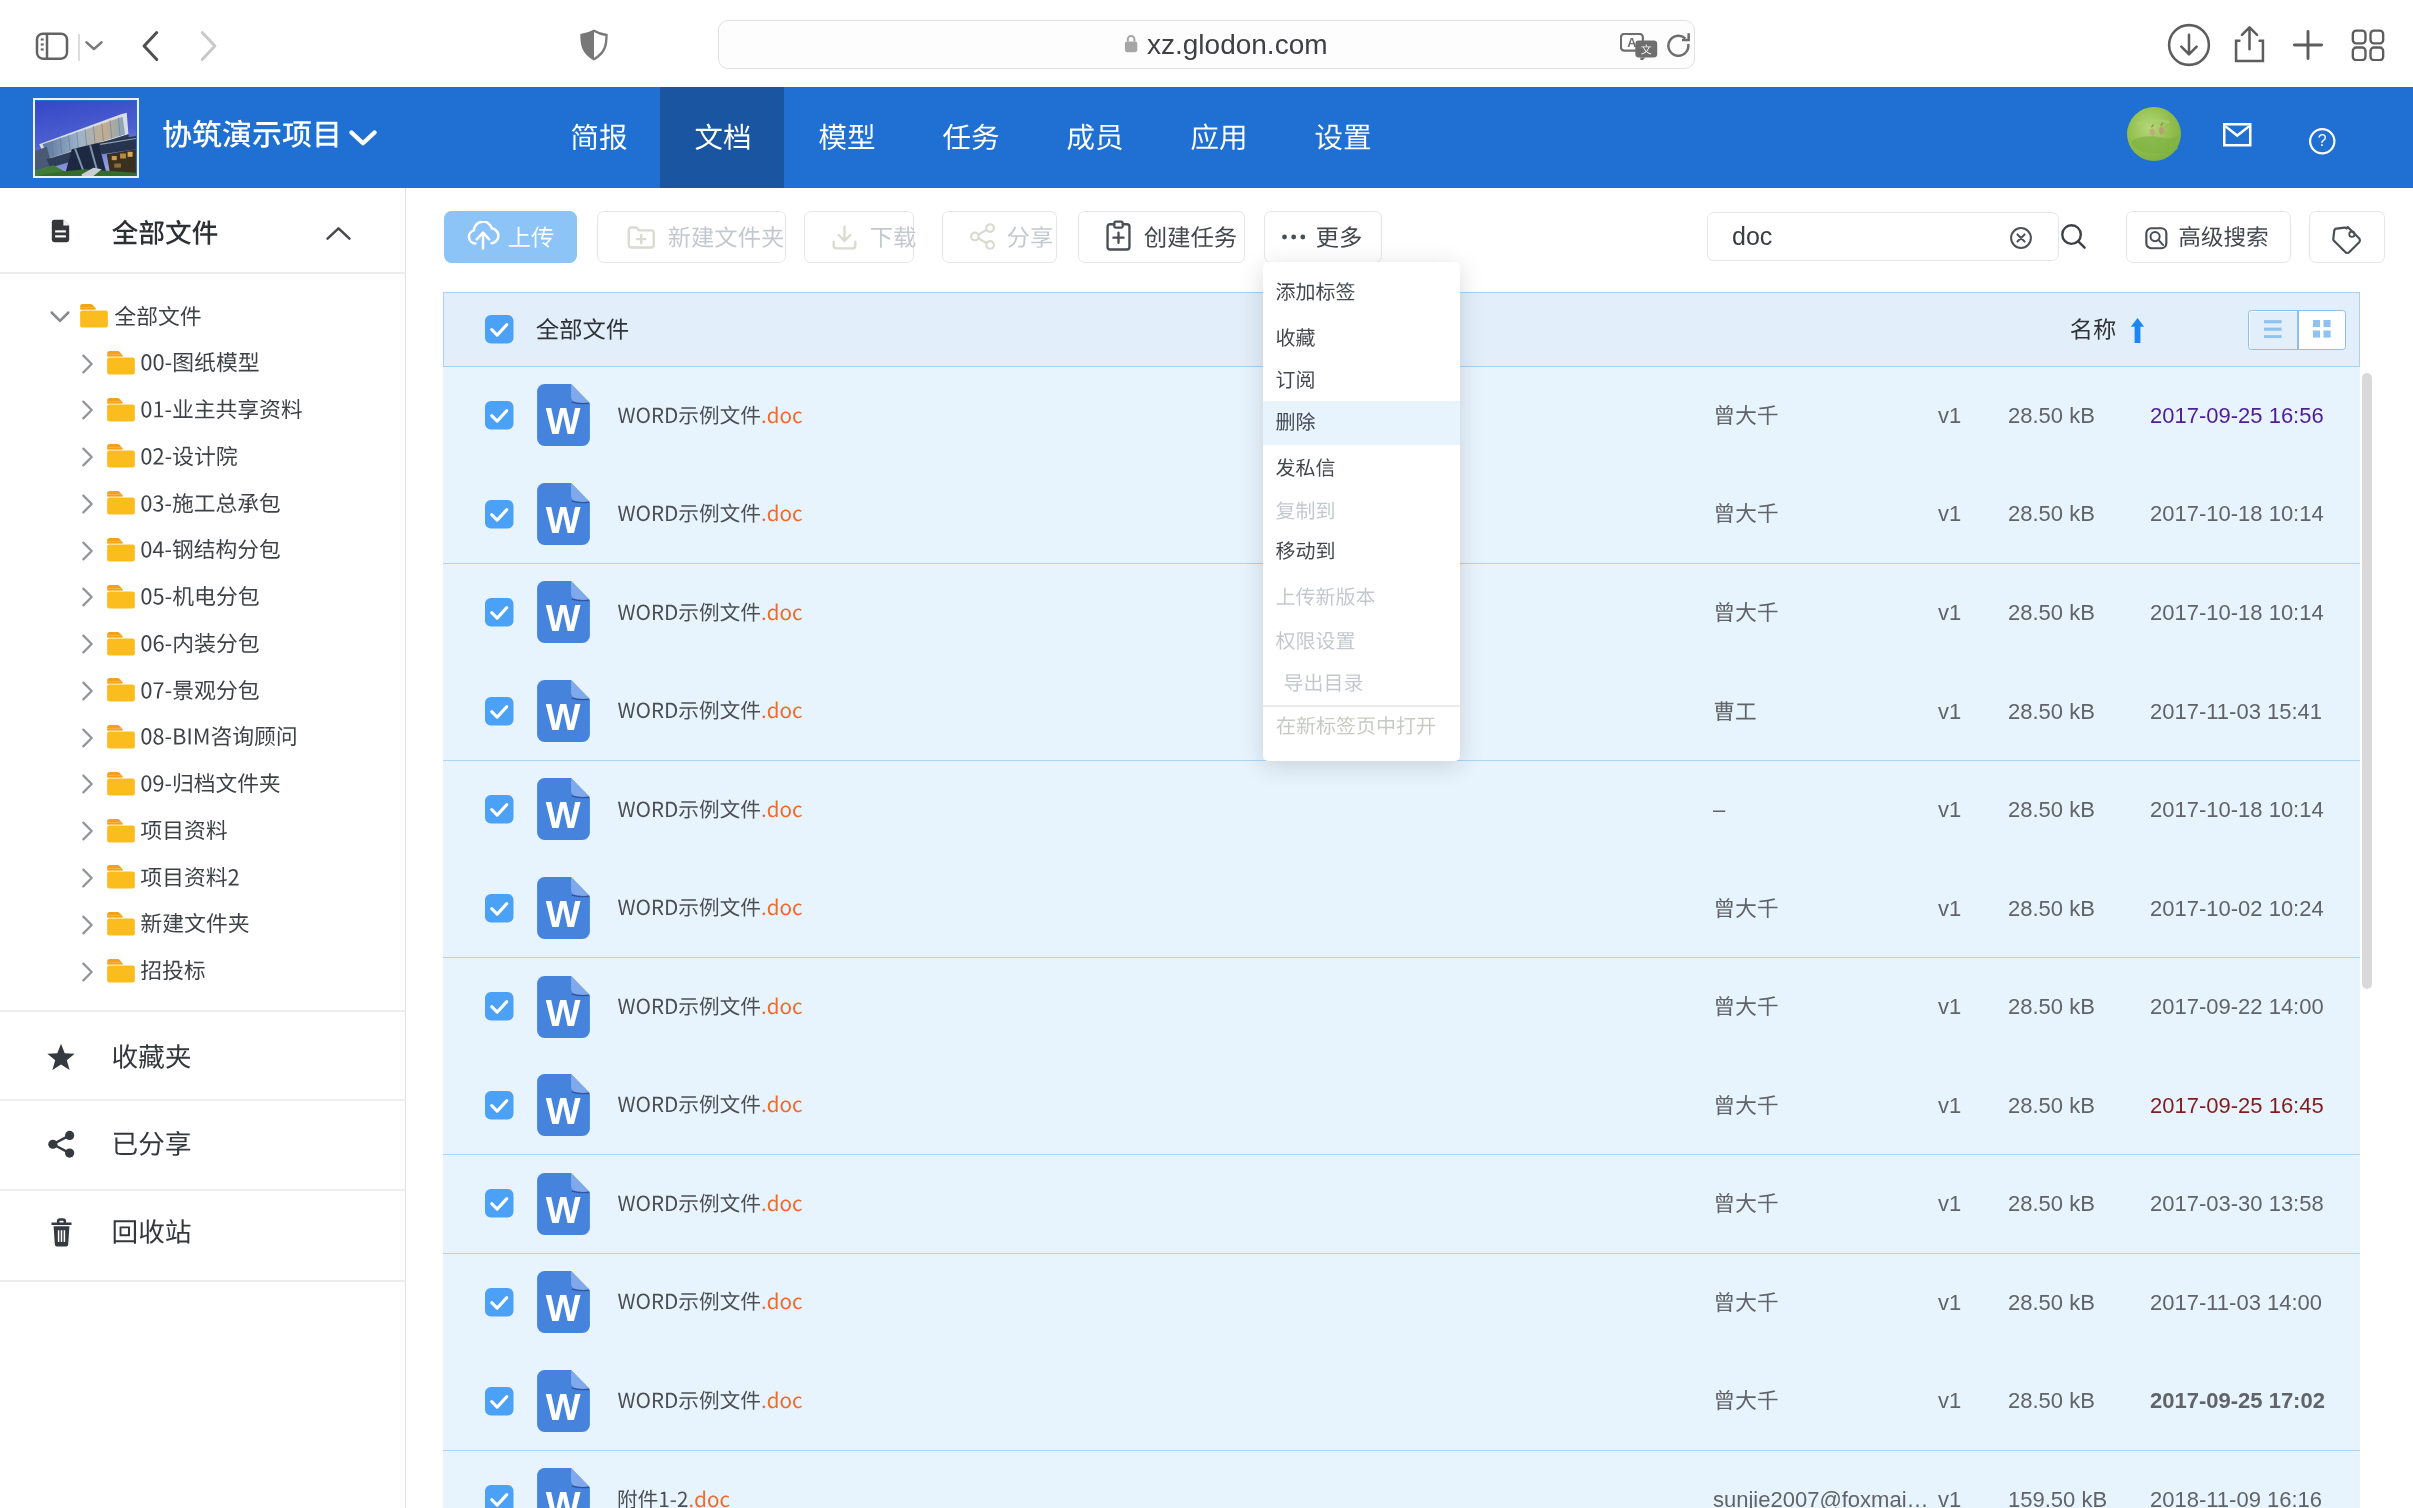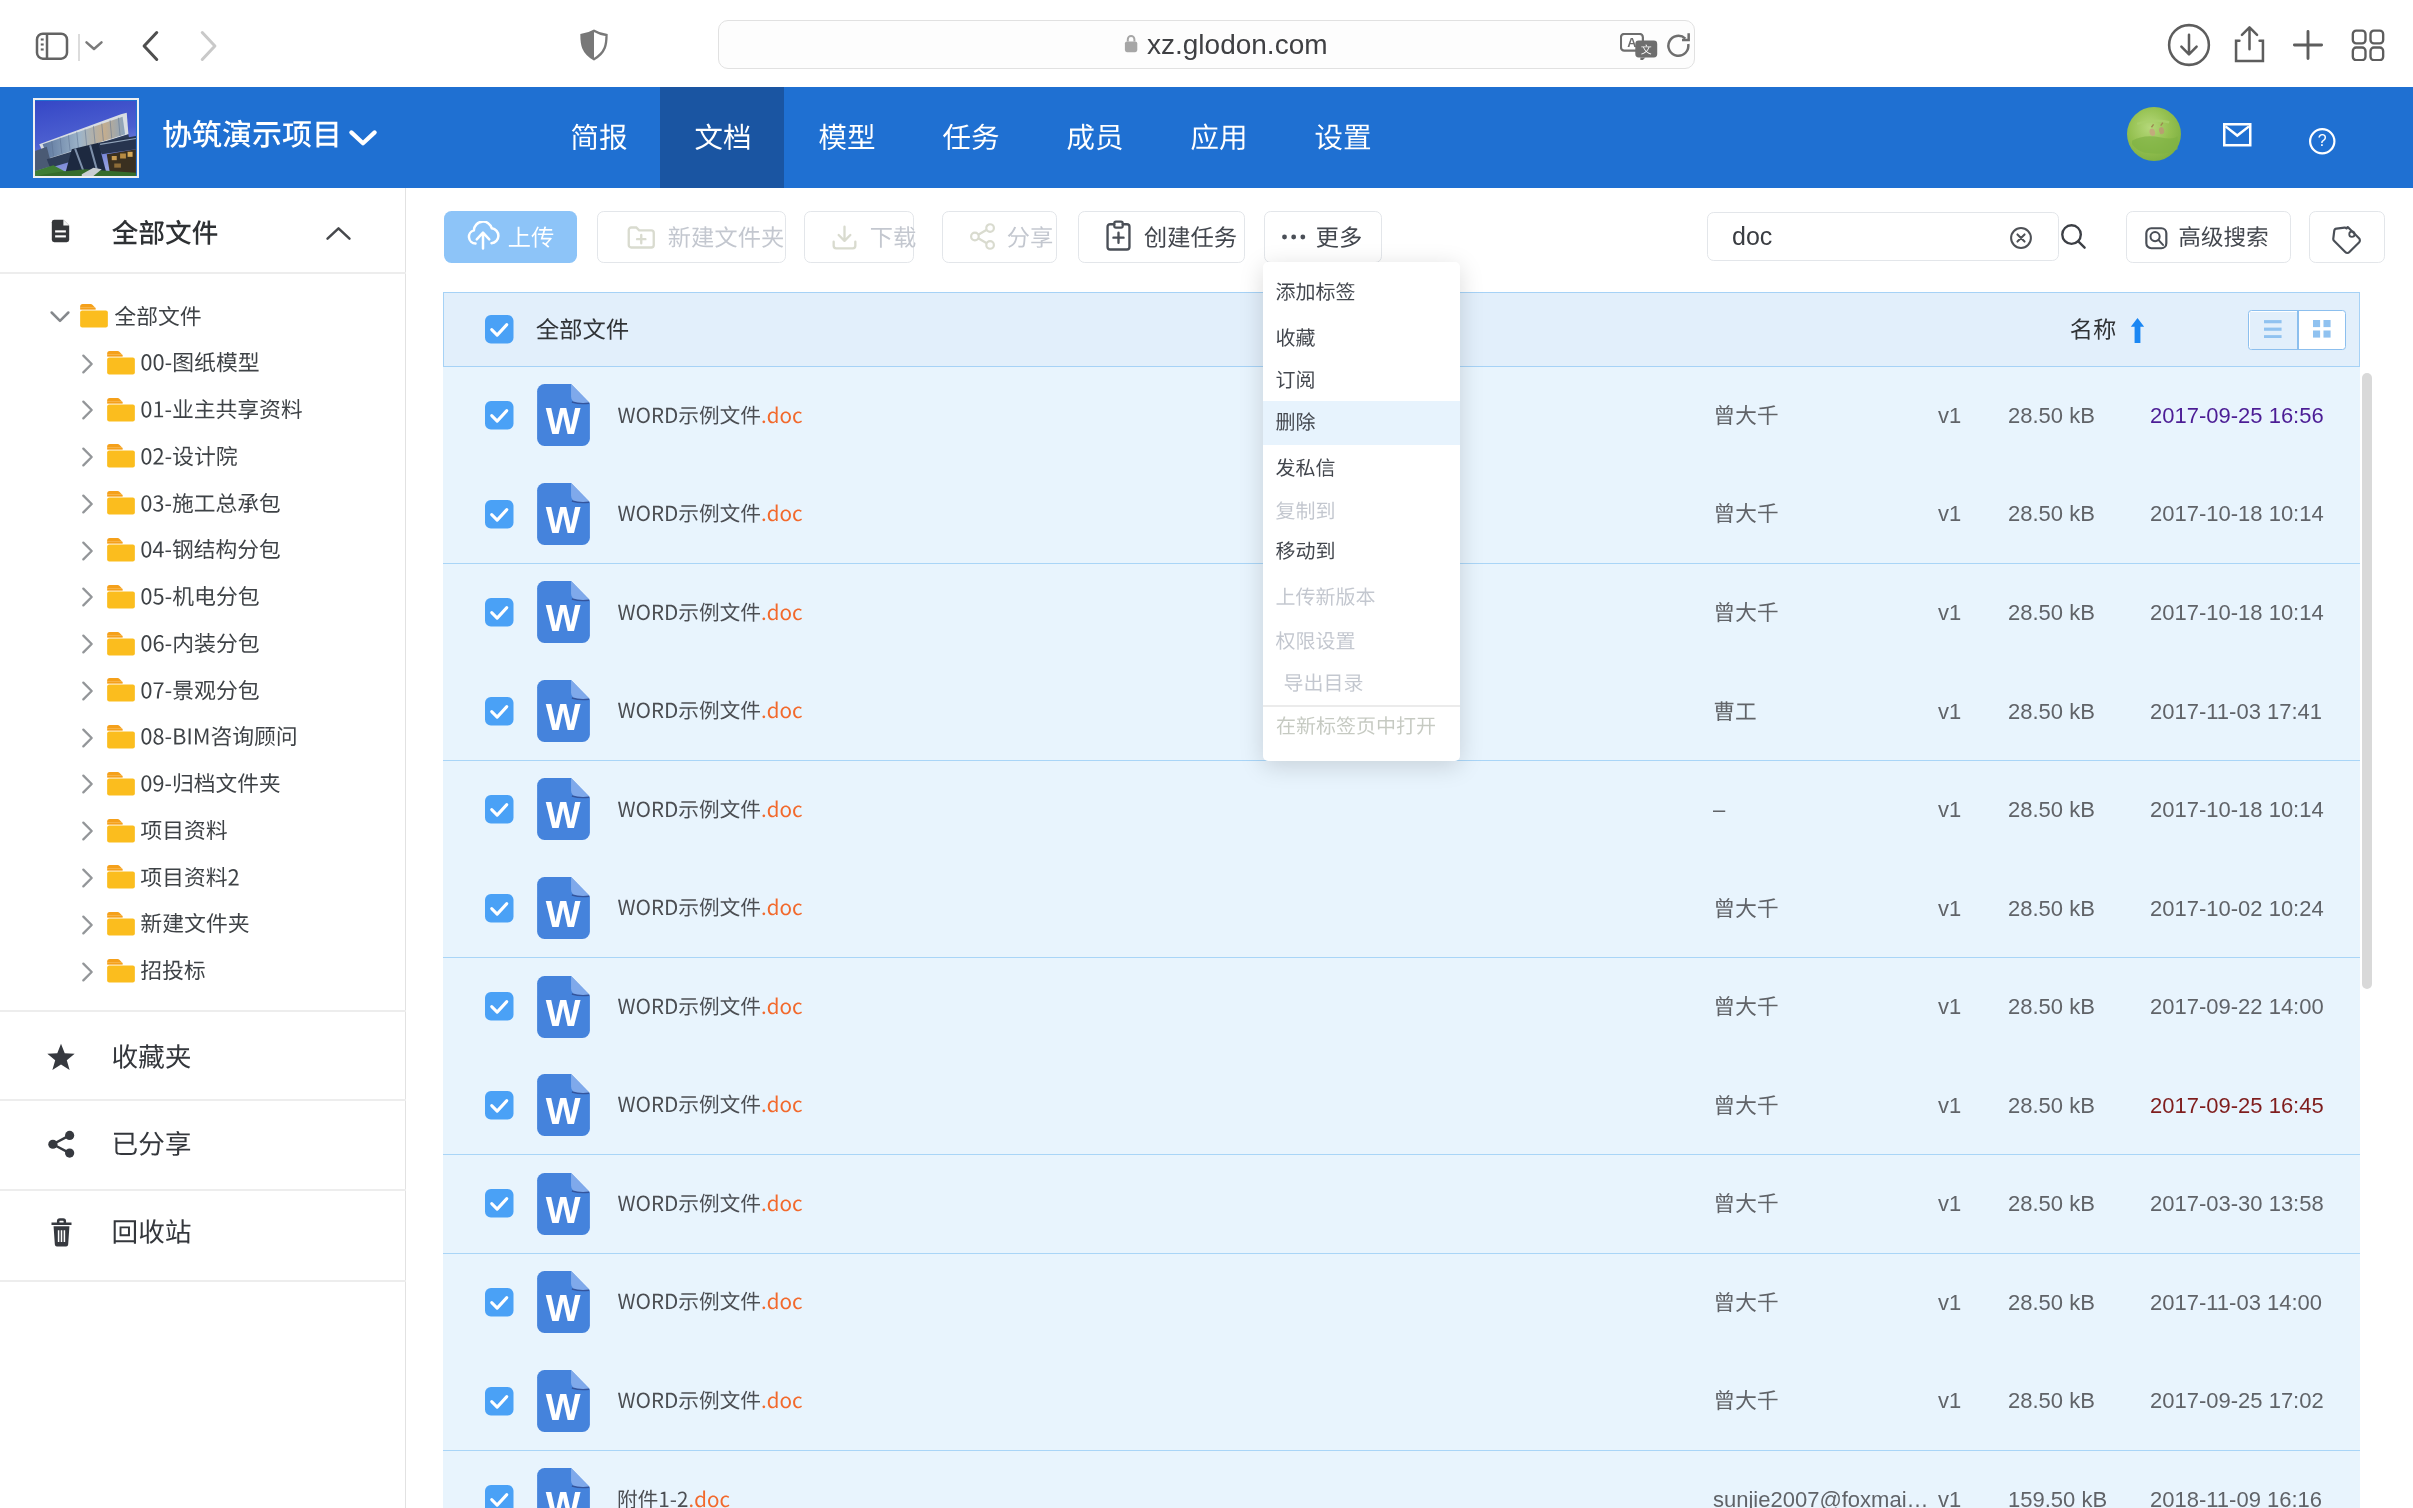--- a/index.html
+++ b/index.html
@@ -944,21 +944,21 @@
     </g>
   </svg>
 <svg style="position:absolute;left:1710px;top:695px" width="50" height="33" viewBox="0 0 60 39">
     <g transform="translate(4.0,28.9) scale(0.02600,-0.02600)">
       <use href="#r66f9" x="0.0" fill="#606368"></use>
       <use href="#r5de5" x="1000.0" fill="#606368"></use>
     </g>
   </svg>
 <div class="ab" style="left:1938px;top:695px;font-size:22px;color:#606368;font-weight:400;line-height:33px;letter-spacing:0px;white-space:pre">v1</div>
 <div class="ab" style="left:2008px;top:695px;font-size:22px;color:#606368;font-weight:400;line-height:33px;letter-spacing:0px;white-space:pre">28.50 kB</div>
-<div class="ab" style="left:2150px;top:695px;font-size:22px;color:#606368;font-weight:400;line-height:33px;letter-spacing:0px;white-space:pre">2017-11-03 17:41</div>
+<div class="ab" style="left:2150px;top:695px;font-size:22px;color:#606368;font-weight:400;line-height:33px;letter-spacing:0px;white-space:pre">2017-11-03 15:41</div>
 <div class="ab" style="left:443px;top:761px;width:1917px;height:99px;background:#e8f4fd;border-bottom:1.7px solid #a9d5f7;"></div>
 <svg class="ab" style="left:485px;top:795px" width="28.5" height="28.5" viewBox="0 0 34 34" fill="none">
     <rect width="34" height="34" rx="7" fill="#4aa1f6"></rect>
     <path d="M8 17.5 L14.5 24 L26 11.5" stroke="#fff" stroke-width="3.6" stroke-linecap="round" stroke-linejoin="round"></path>
   </svg>
 <svg class="ab" style="left:537px;top:778px" width="53" height="62" viewBox="0 0 63 74" fill="none">
     <path d="M0 9 a9 9 0 0 1 9 -9 H40.5 L63 23 V65 a9 9 0 0 1 -9 9 H9 a9 9 0 0 1 -9 -9 Z" fill="#4583dc"></path>
     <path d="M40.5 0 L63 23 H48.5 a8 8 0 0 1 -8 -8 Z" fill="#7fa9eb"></path>
     <path d="M41.5 21.5 Q51 24.5 62 23" stroke="#33549c" stroke-width="1.6" fill="none"></path>
     <text x="31" y="60" fill="#fff" font-size="44" font-weight="700" text-anchor="middle" font-family="Liberation Sans">W</text>
@@ -1197,21 +1197,21 @@
   </svg>
 <svg style="position:absolute;left:1710px;top:1384px" width="72" height="33" viewBox="0 0 86 39">
     <g transform="translate(4.0,28.9) scale(0.02600,-0.02600)">
       <use href="#r66fe" x="0.0" fill="#606368"></use>
       <use href="#r5927" x="1000.0" fill="#606368"></use>
       <use href="#r5343" x="2000.0" fill="#606368"></use>
     </g>
   </svg>
 <div class="ab" style="left:1938px;top:1384px;font-size:22px;color:#606368;font-weight:400;line-height:33px;letter-spacing:0px;white-space:pre">v1</div>
 <div class="ab" style="left:2008px;top:1384px;font-size:22px;color:#606368;font-weight:400;line-height:33px;letter-spacing:0px;white-space:pre">28.50 kB</div>
-<div class="ab" style="left:2150px;top:1384px;font-size:22px;color:#606368;font-weight:400;line-height:33px;letter-spacing:0px;white-space:pre">2017-09-25 17:02</div>
+<div class="ab" style="left:2150px;top:1384px;font-size:22px;color:#606368;font-weight:700;line-height:33px;letter-spacing:0px;white-space:pre">2017-09-25 17:02</div>
 <div class="ab" style="left:443px;top:1451px;width:1917px;height:58px;background:#e8f4fd;"></div>
 <svg class="ab" style="left:485px;top:1485px" width="28.5" height="28.5" viewBox="0 0 34 34" fill="none">
     <rect width="34" height="34" rx="7" fill="#4aa1f6"></rect>
     <path d="M8 17.5 L14.5 24 L26 11.5" stroke="#fff" stroke-width="3.6" stroke-linecap="round" stroke-linejoin="round"></path>
   </svg>
 <svg class="ab" style="left:537px;top:1468px" width="53" height="62" viewBox="0 0 63 74" fill="none">
     <path d="M0 9 a9 9 0 0 1 9 -9 H40.5 L63 23 V65 a9 9 0 0 1 -9 9 H9 a9 9 0 0 1 -9 -9 Z" fill="#4583dc"></path>
     <path d="M40.5 0 L63 23 H48.5 a8 8 0 0 1 -8 -8 Z" fill="#7fa9eb"></path>
     <path d="M41.5 21.5 Q51 24.5 62 23" stroke="#33549c" stroke-width="1.6" fill="none"></path>
     <text x="31" y="60" fill="#fff" font-size="44" font-weight="700" text-anchor="middle" font-family="Liberation Sans">W</text>

